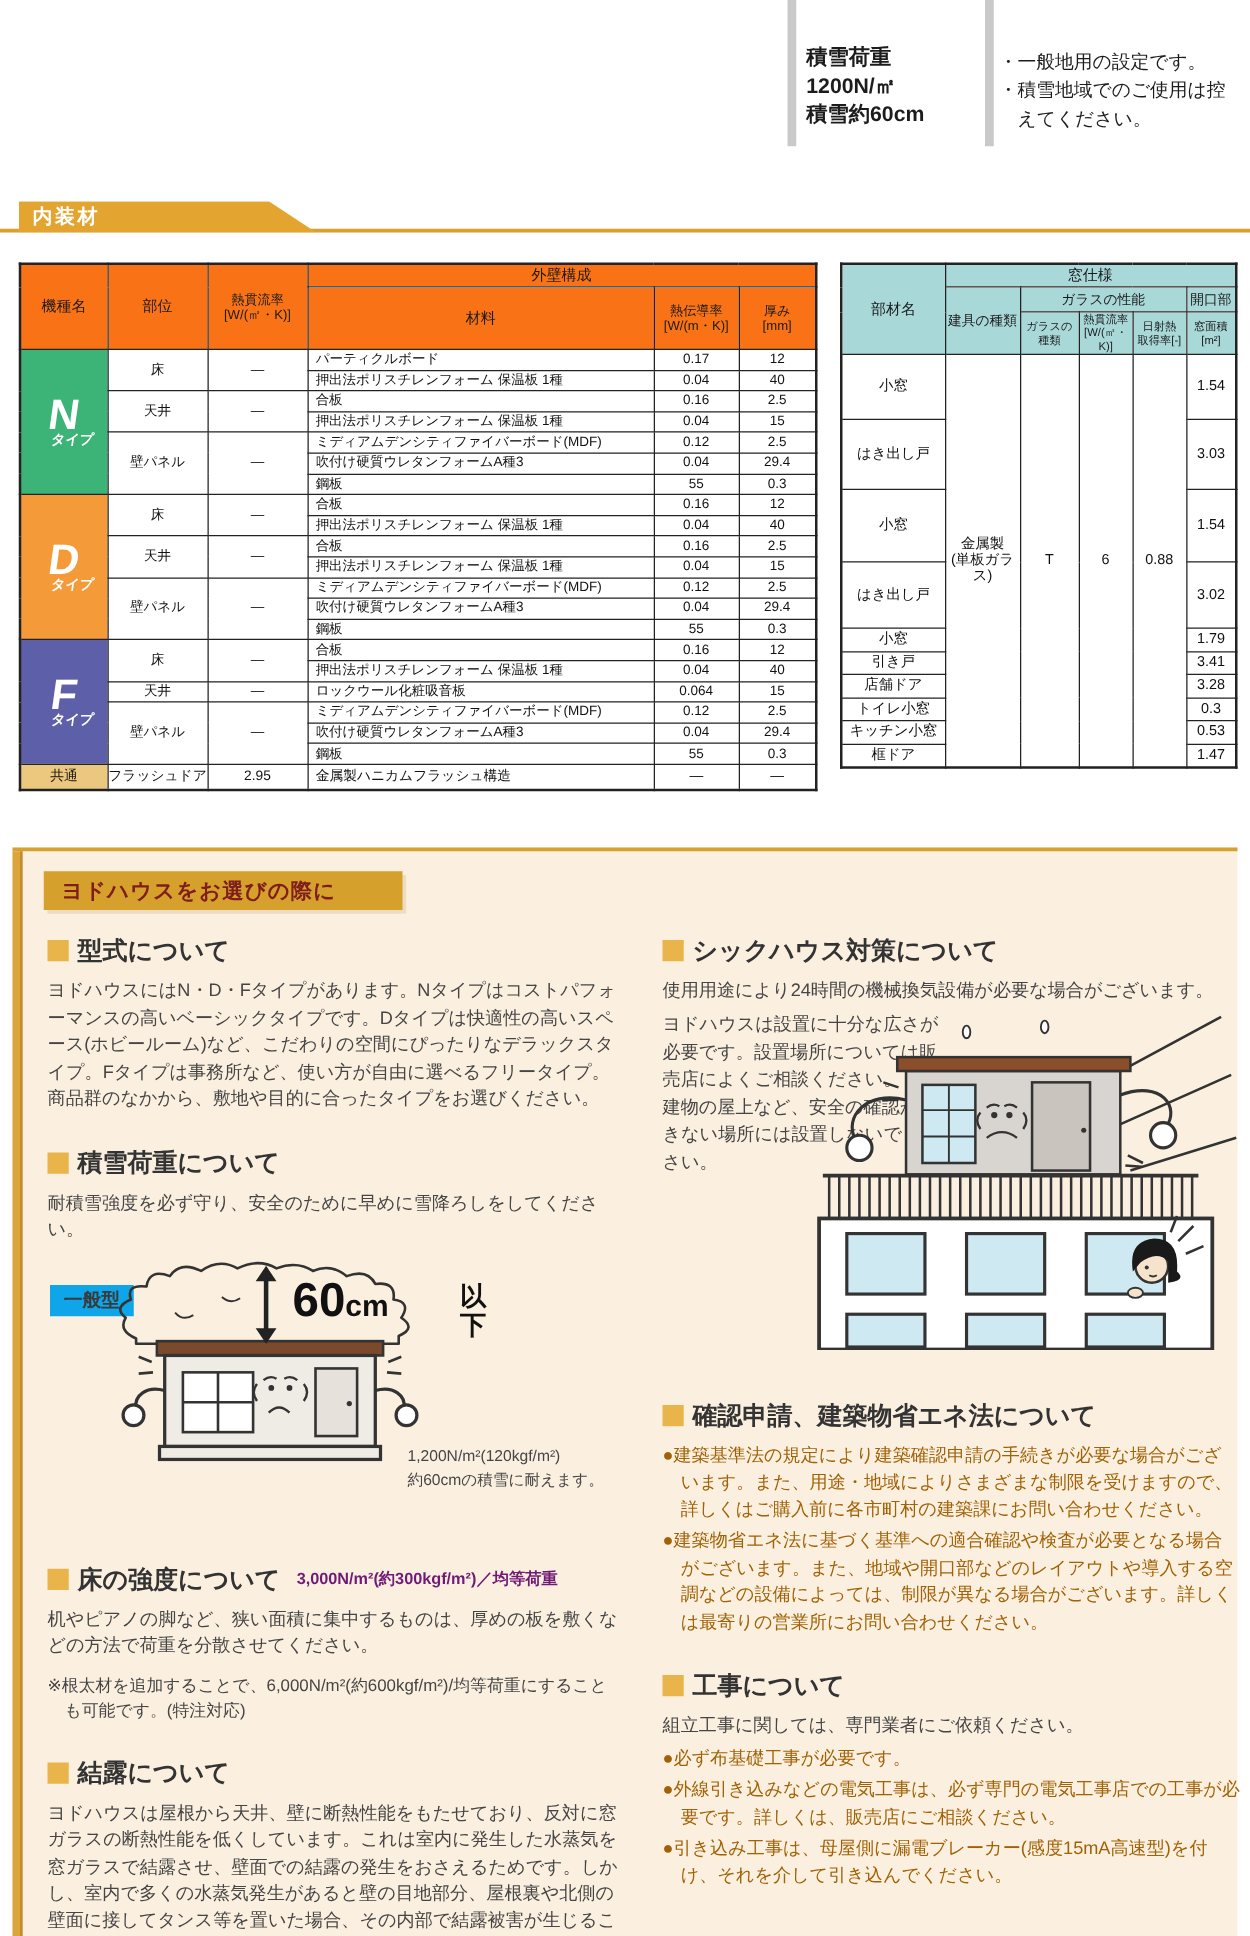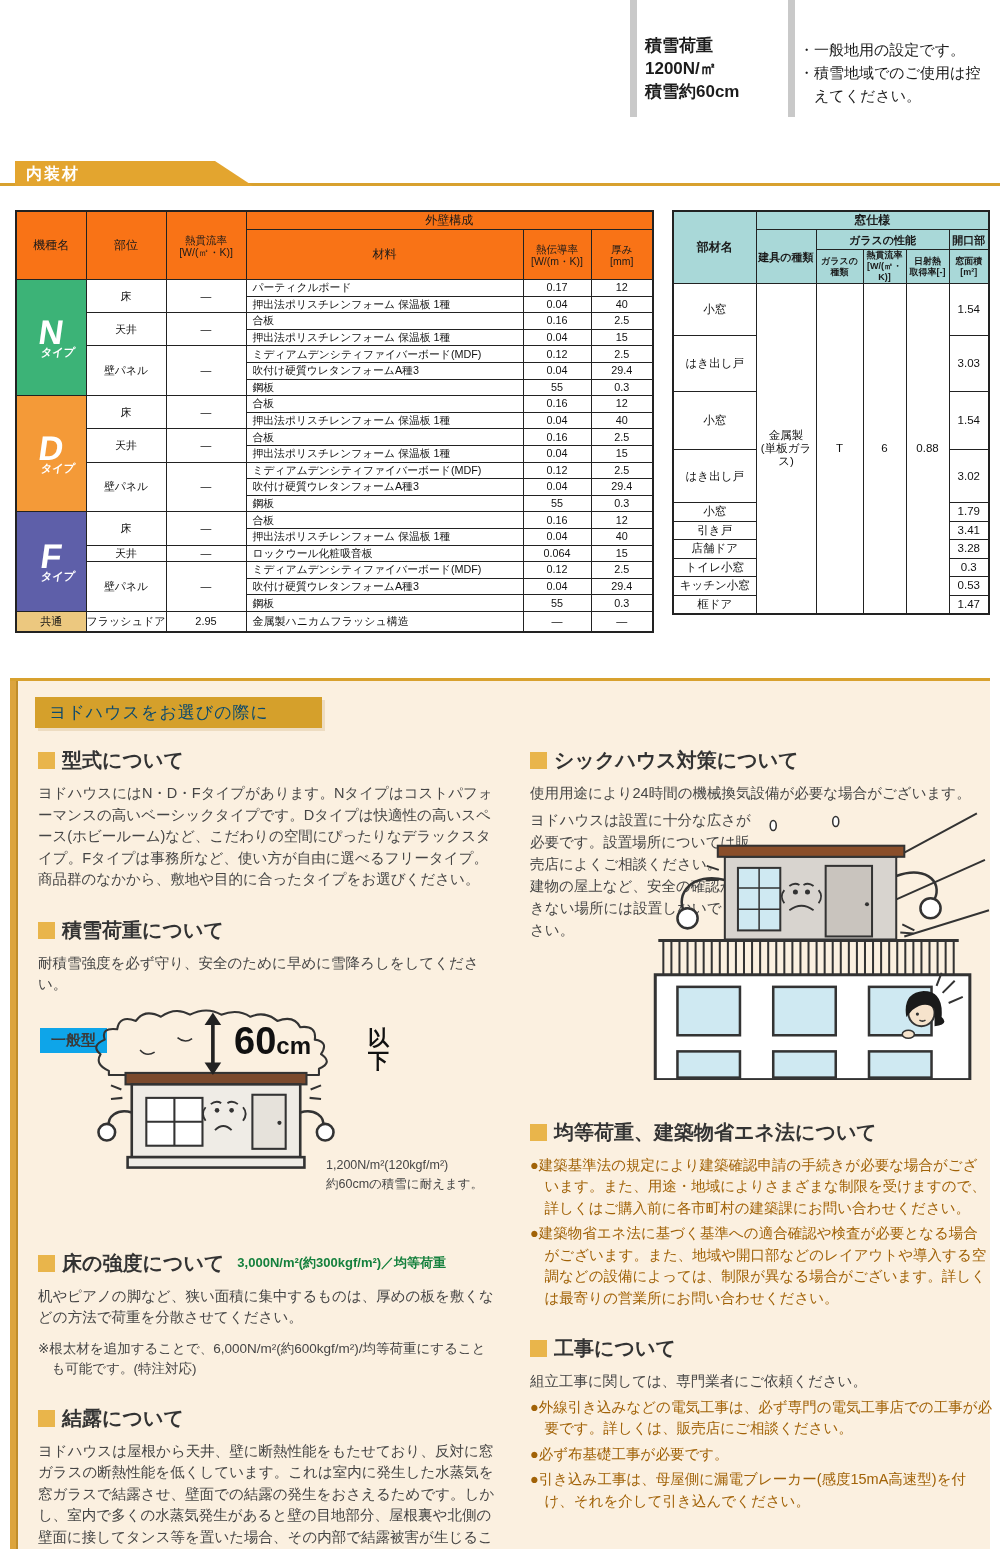--- a/index.html
+++ b/index.html
@@ -17,46 +17,46 @@
   .naiso{position:absolute;left:15px;top:161px;width:238px;height:25px;background:#e3a52f;
     clip-path:polygon(0 0,200px 0,238px 25px,0 25px);
     color:#fff;font-weight:700;font-size:16px;line-height:25px;padding-left:11px;box-sizing:border-box;letter-spacing:2px;}
 
   
   table{border-collapse:collapse;table-layout:fixed;}
   .lt{position:absolute;left:15px;top:210px;width:637px;border:2px solid #222;}
   .wt{position:absolute;left:672px;top:210px;width:316px;border:2px solid #222;}
   .lt th,.lt td,.wt th,.wt td{border:1px solid #222;padding:0;overflow:hidden;}
   .lt th,.wt th{background:#f97316;font-weight:400;color:#1a1a1a;text-align:center;}
-  .wt th{background:#a9d8d8;font-weight:bold;}
+  .wt th{background:#a9d8d8;}
   .lt td,.wt td{background:#fff;color:#111;text-align:center;}
   .h12{font-size:12px;} .h10{font-size:10.5px;line-height:12px;} .h9{font-size:9px;line-height:11px;} .h11{font-size:11px;line-height:12px;}
   .lt td{height:15.6px;font-size:10.8px;line-height:11px;}
   .lt td.mat{text-align:left;padding-left:6px;}
   .lt tr.common td{height:19px;font-size:11px;}
   td.model-common{background:#ecc87f;}
   .tcell{vertical-align:middle;}
   .tn{background:#3cb377 !important;} .tdd{background:#f49a38 !important;} .tf{background:#5e5fa9 !important;}
   .twrap{display:flex;flex-direction:column;align-items:center;justify-content:center;height:100%;}
   .tletter{font-size:34px;font-weight:800;color:#fff;line-height:30px;transform:skewX(-8deg);}
   .tsub{font-size:11px;font-weight:700;color:#fff;transform:skewX(-8deg);margin-left:14px;}
   .wt td{font-size:11.5px;line-height:13px;}
 
   
   .panel{position:absolute;left:10px;top:678px;width:980px;height:871px;background:#fbf0e0;border-top:3px solid #d8a12e;box-sizing:border-box;}
   .stripe{position:absolute;left:0;top:0;width:8px;height:871px;background:#dca43c;border-right:2px solid #c08d2a;box-sizing:border-box;}
-  .gbanner{position:absolute;left:25px;top:16px;width:287px;height:31px;background:#d5a02b;color:#0c4a6e;
-    font-size:17px;font-weight:400;line-height:31px;padding-left:14px;box-sizing:border-box;letter-spacing:1px;
+  .gbanner{position:absolute;left:25px;top:16px;width:287px;height:31px;background:#d5a02b;color:#7f1d1d;
+    font-size:17px;font-weight:700;line-height:31px;padding-left:14px;box-sizing:border-box;letter-spacing:1px;
     box-shadow:3px 3px 0 rgba(160,110,20,0.15);}
   .colL{position:absolute;left:28px;top:58px;width:458px;}
   .colR{position:absolute;left:520px;top:58px;width:462px;}
   .h2{display:flex;align-items:center;gap:7px;font-size:20px;font-weight:700;color:#333;margin:26px 0 9px 0;}
   .h2.first{margin-top:8px;}
   .sq{width:17px;height:17px;background:#e9b54b;flex:0 0 17px;}
-  .hsuffix{font-size:13px;font-weight:700;color:#15803d;margin-left:6px;}
+  .hsuffix{font-size:13px;font-weight:700;color:#701a75;margin-left:6px;}
   .p{font-size:14.5px;line-height:21.5px;color:#454545;}
   .note{font-size:13.5px;line-height:20px;color:#454545;margin-top:10px;padding-left:1em;text-indent:-1em;}
   .b{font-size:14.5px;line-height:21.5px;color:#a16207;padding-left:1em;text-indent:-1em;margin-top:4px;}
 
   
   .snow-ill{position:relative;height:220px;margin-top:8px;}
   .ippan{position:absolute;left:2px;top:24px;background:#0ea5e9;color:#3a3a3a;font-size:15px;font-weight:700;padding:3px 11px;}
   .snow-svg{position:absolute;left:48px;top:2px;}
   .big60{position:absolute;left:196px;top:18px;font-size:38px;font-weight:800;color:#111;line-height:38px;}
   .big60 .cm{font-size:24px;font-weight:800;}
@@ -441,29 +441,29 @@
           <path d="M282,210 Q278,186 299,184 Q319,184 317,210 Q325,217 310,219 L310,202 Q301,193 288,203 Z" fill="#1a1a1a"></path>
           <circle cx="293" cy="207" r="1.6" fill="#333"></circle>
           <path class="ln" stroke-width="1.5" d="M295,213 q3,2 6,0"></path>
           <ellipse cx="284" cy="227" rx="6" ry="4" fill="#f6e3cc" stroke="#333" stroke-width="1.5"></ellipse>
           <path class="ln" stroke-width="2" d="M318,186 l12,-12 M324,196 l14,-6 M312,179 l5,-13"></path>
         </svg>
       </div>
 
       <div class="h2">
           <span class="sq"></span>
-          <span>均等荷重、建築物省エネ法について</span>
+          <span>確認申請、建築物省エネ法について</span>
         </div>
       <div class="b">●建築基準法の規定により建築確認申請の手続きが必要な場合がございます。また、用途・地域によりさまざまな制限を受けますので、詳しくはご購入前に各市町村の建築課にお問い合わせください。</div>
       <div class="b">●建築物省エネ法に基づく基準への適合確認や検査が必要となる場合がございます。また、地域や開口部などのレイアウトや導入する空調などの設備によっては、制限が異なる場合がございます。詳しくは最寄りの営業所にお問い合わせください。</div>
 
       <div class="h2">
           <span class="sq"></span>
           <span>工事について</span>
         </div>
       <div class="p">組立工事に関しては、専門業者にご依頼ください。</div>
+      <div class="b">●必ず布基礎工事が必要です。</div>
       <div class="b">●外線引き込みなどの電気工事は、必ず専門の電気工事店での工事が必要です。詳しくは、販売店にご相談ください。</div>
-      <div class="b">●必ず布基礎工事が必要です。</div>
       <div class="b">●引き込み工事は、母屋側に漏電ブレーカー(感度15mA高速型)を付け、それを介して引き込んでください。</div>
     </div>
   </div>
 
 </div>
 
 </body></html>

